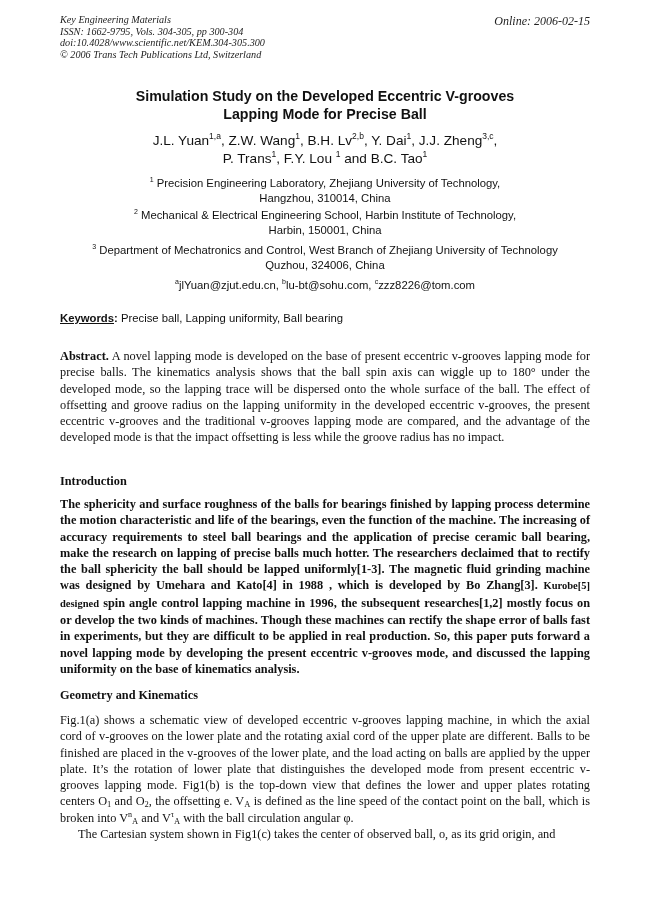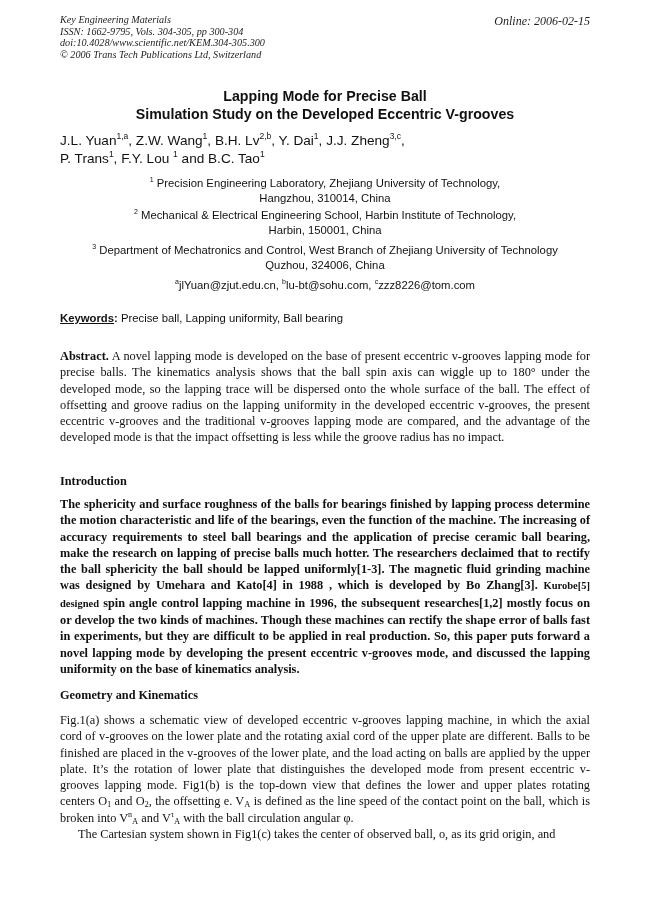--- a/index.html
+++ b/index.html
@@ -1,21 +1,21 @@
 <!DOCTYPE html>
 <html><head>
 <meta charset="utf-8">
 <style>
   html, body { margin: 0; padding: 0; background: #ffffff; }
   body { width: 650px; height: 920px; position: relative; overflow: hidden; color: #111; }
   .page { position: absolute; left: 0; top: 0; width: 650px; height: 920px; }
   .hdr { position: absolute; left: 60px; top: 14px; font-family: "Liberation Serif", serif; font-style: italic; font-size: 10.2px; line-height: 11.5px; color: #222; }
   .hdr-right { position: absolute; right: 60px; top: 14px; font-family: "Liberation Serif", serif; font-style: italic; font-size: 12px; color: #222; }
   .title { position: absolute; left: 60px; width: 530px; top: 87px; text-align: center; font-family: "Liberation Sans", sans-serif; font-weight: bold; font-size: 14.2px; line-height: 18px; }
-  .authors { position: absolute; left: 60px; width: 530px; top: 132px; text-align: left; font-family: "Liberation Sans", sans-serif; font-size: 13.6px; line-height: 18px; }
+  .authors { position: absolute; left: 60px; width: 530px; top: 132px; text-align: center; font-family: "Liberation Sans", sans-serif; font-size: 13.6px; line-height: 18px; }
   .authors sup { font-size: 8.5px; vertical-align: 6px; line-height: 0; }
   .aff { position: absolute; left: 60px; width: 530px; text-align: center; font-family: "Liberation Sans", sans-serif; font-size: 11.3px; line-height: 15px; }
   .aff sup { font-size: 7px; vertical-align: 5px; line-height: 0; }
   .kw { position: absolute; left: 60px; top: 312px; font-family: "Liberation Sans", sans-serif; font-size: 11.3px; text-align: right; }
   .kw-label { font-weight: bold; text-decoration: underline; }
   .body { position: absolute; left: 60px; width: 530px; font-family: "Liberation Serif", serif; font-size: 12.3px; line-height: 16.3px; text-align: justify; }
   .body p { margin: 0; }
   .h { position: absolute; left: 60px; font-family: "Liberation Serif", serif; font-weight: bold; font-size: 12.3px; }
   .small { font-size: 10.5px; }
   sub, .sub { font-size: 8.5px; vertical-align: -2px; line-height: 0; }
@@ -29,22 +29,22 @@
 
   <div class="hdr">
     <div>Key Engineering Materials</div>
     <div>ISSN: 1662-9795, Vols. 304-305, pp 300-304</div>
     <div>doi:10.4028/www.scientific.net/KEM.304-305.300</div>
     <div>© 2006 Trans Tech Publications Ltd, Switzerland</div>
   </div>
   <div class="hdr-right">Online: 2006-02-15</div>
 
   <div class="title">
+    <div>Simulation Study on the Developed Eccentric V-grooves</div>
     <div>Lapping Mode for Precise Ball</div>
-    <div>Simulation Study on the Developed Eccentric V-grooves</div>
   </div>
 
   <div class="authors">
     <div>
       <span>J.L. Yuan</span><sup>1,a</sup><span>, </span><span>Z.W. Wang</span><sup>1</sup><span>, </span><span>B.H. Lv</span><sup>2,b</sup><span>, </span><span>Y. Dai</span><sup>1</sup><span>, </span><span>J.J. Zheng</span><sup>3,c</sup><span>,</span>
     </div>
     <div>
       <span>P. Trans</span><sup>1</sup><span>, </span><span>F.Y. Lou </span><sup>1</sup><span> and </span><span>B.C. Tao</span><sup>1</sup>
     </div>
   </div>

